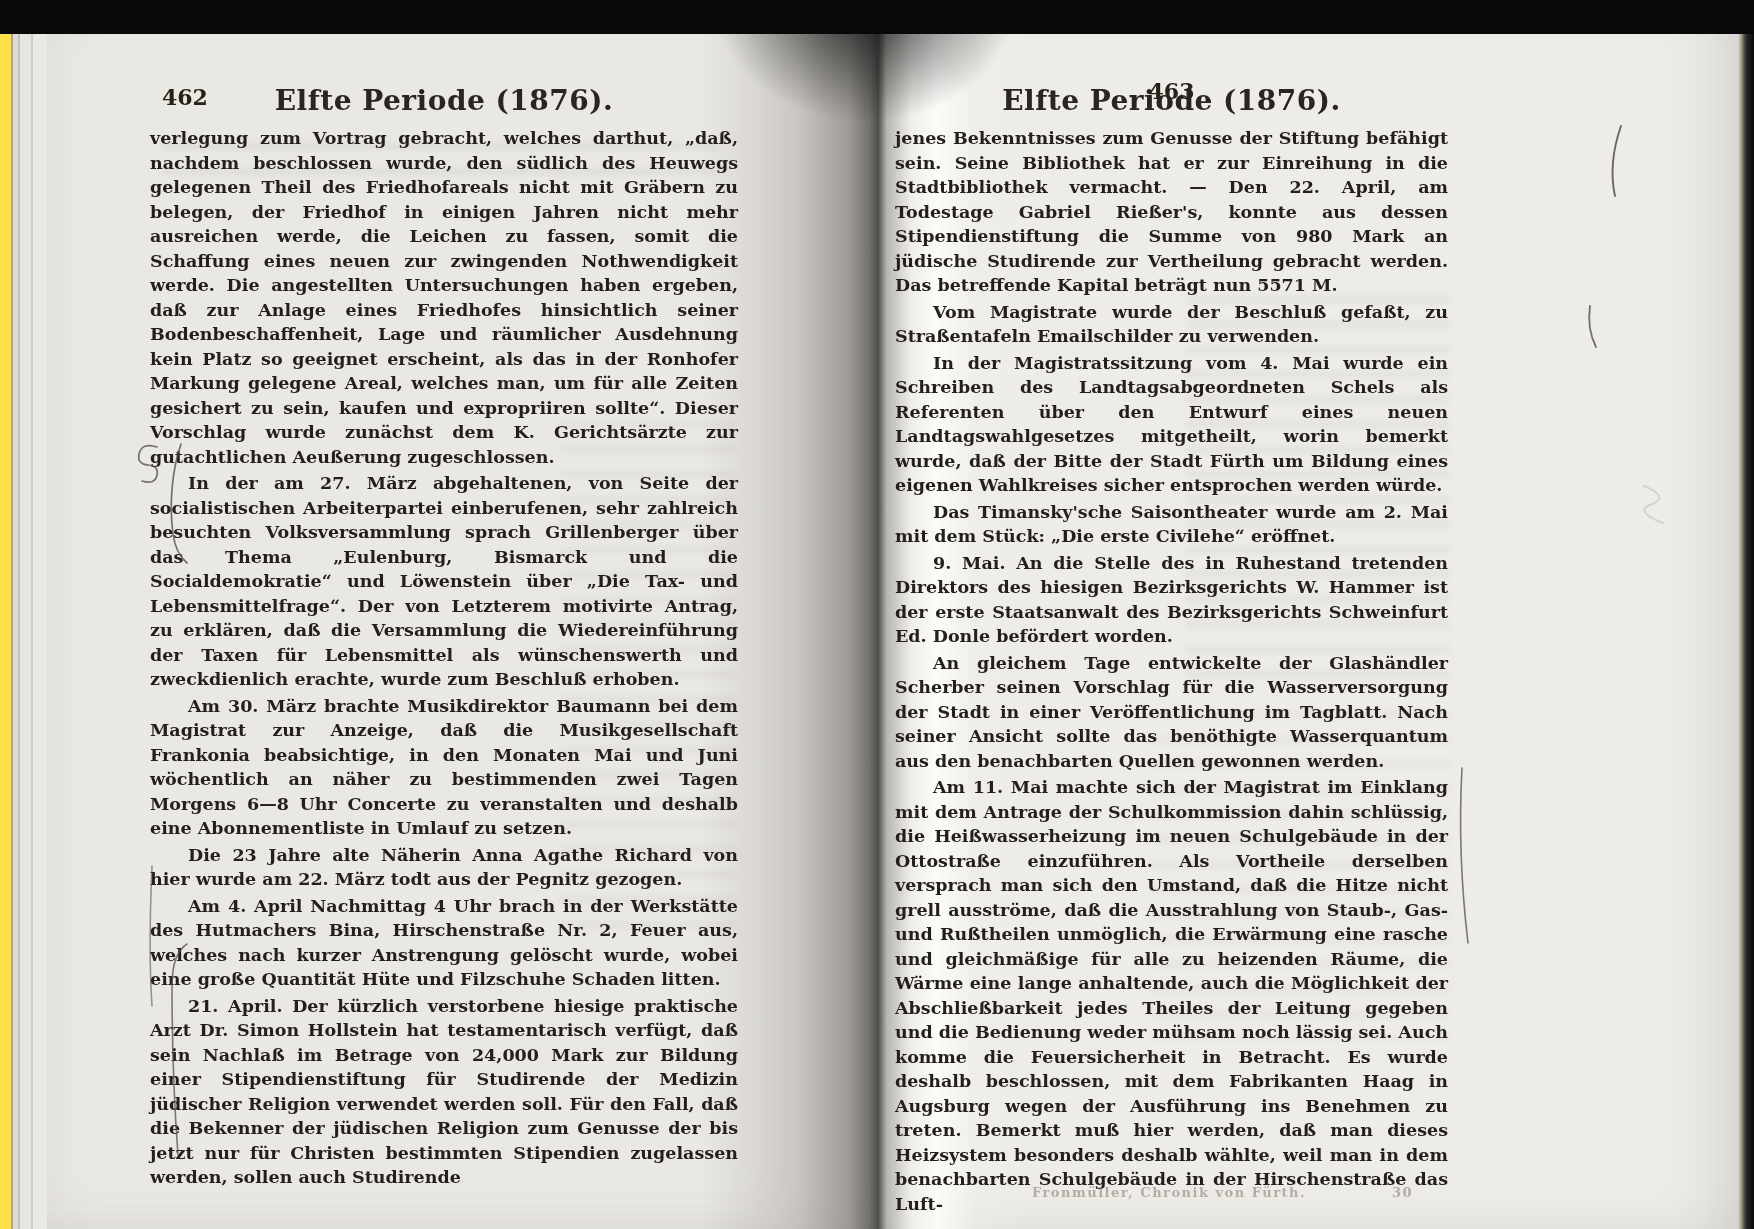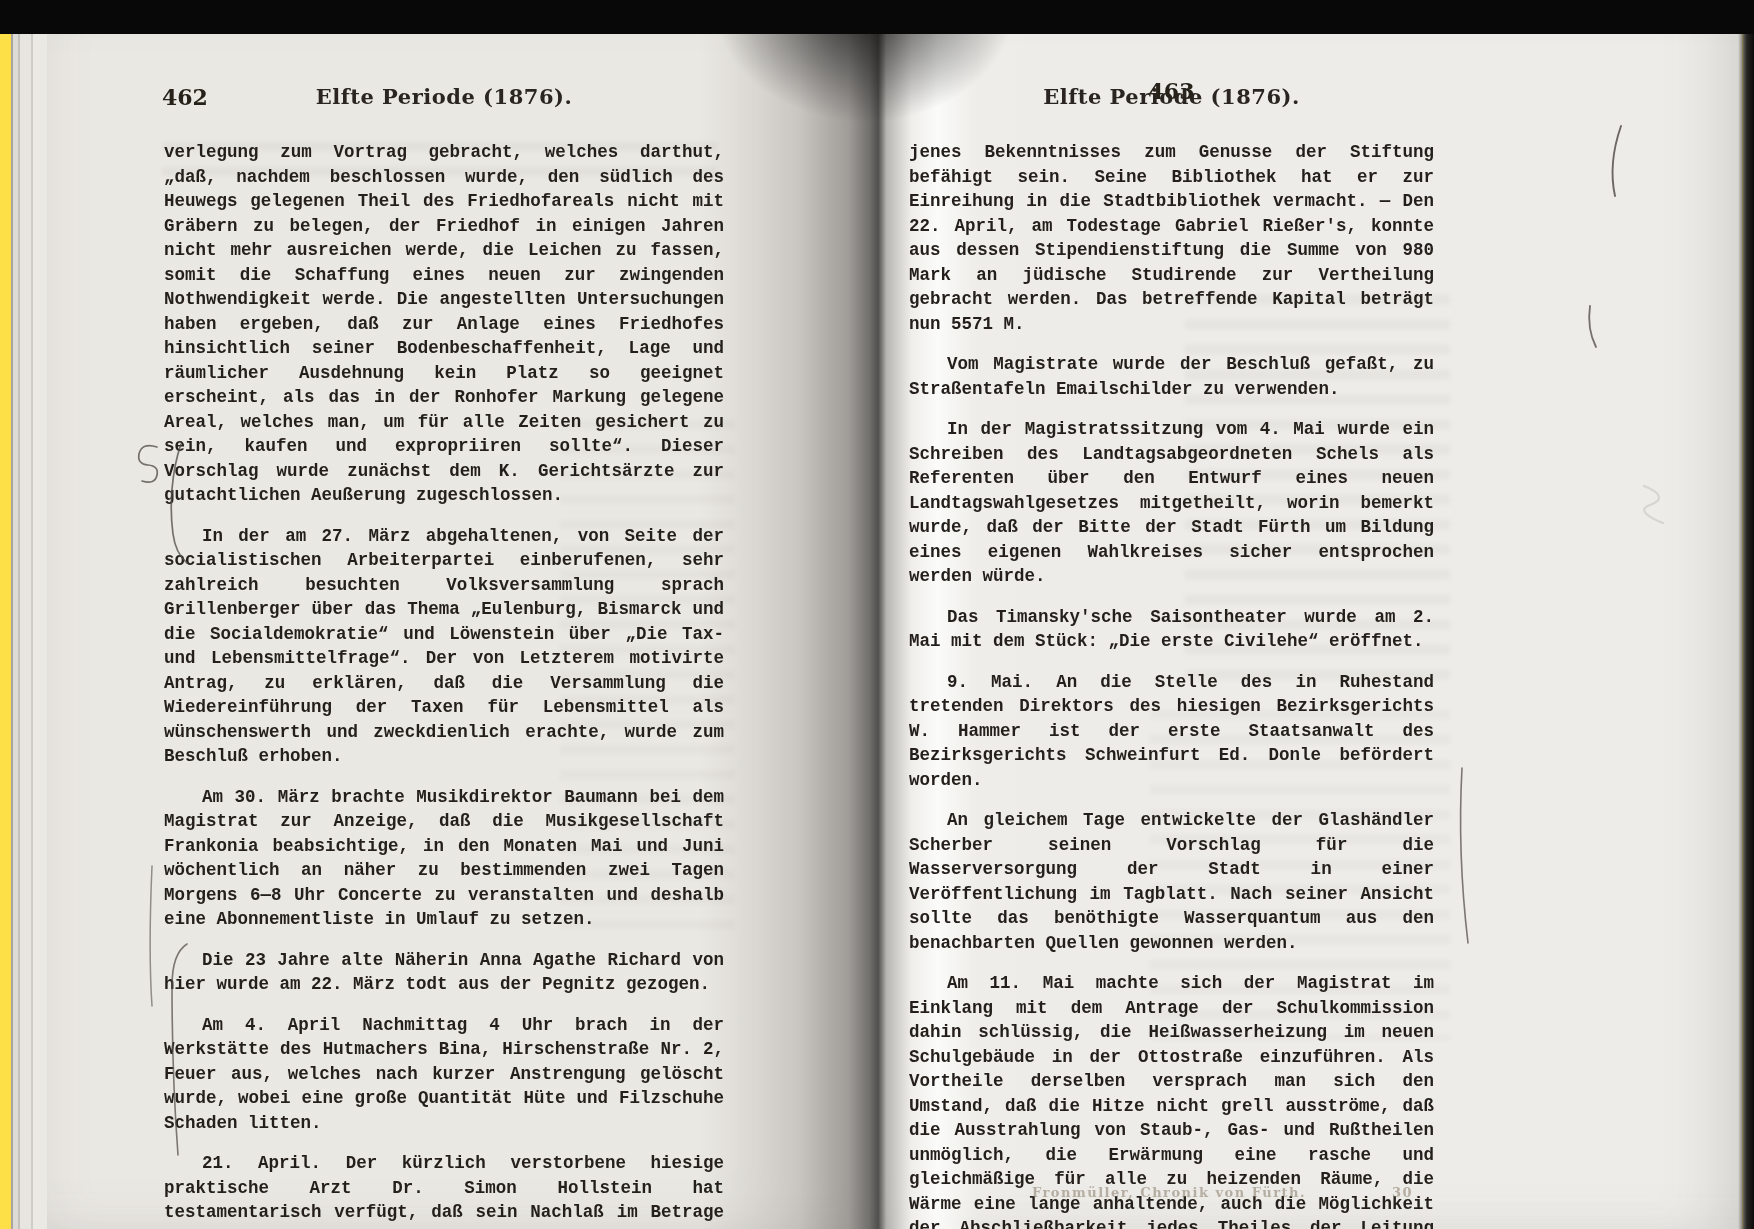--- a/index.html
+++ b/index.html
@@ -26,24 +26,24 @@
       rgba(140,138,134,.45) 56.5%,
       rgba(240,239,236,.92) 64%,
       rgba(252,252,250,.95) 72%,
       rgba(242,241,238,.35) 84%,
       rgba(238,237,233,0) 100%);}
   #gutter-top-shadow{position:absolute;left:690px;top:0;width:350px;height:170px;
     background:radial-gradient(ellipse 60% 100% at 50% 0%,rgba(8,8,8,.8),rgba(8,8,8,0) 72%);}
   #top-edge{position:absolute;left:0;top:0;width:1754px;height:34px;background:#080808;
     clip-path:polygon(0 0,1754 0,1754 5px,1020 4px,965 9px,892 26px,862 30px,800 25px,742 17px,518 7px,295 11px,0 16px);}
   
-  .runhead{position:absolute;top:84px;font-size:21px;font-weight:bold;color:#2a2520;letter-spacing:.5px;}
+  .runhead{position:absolute;top:84px;font-size:28px;font-weight:bold;color:#2a2520;letter-spacing:.5px;}
   .pagenum{font-size:22px;font-weight:bold;color:#262119;}
   .textblock{position:absolute;top:124px;color:#241f1a;font-size:17.5px;font-weight:bold;line-height:24.5px;text-align:justify;}
-  .textblock .para{margin:16px;font-family:Liberation Mono, monospace;}
+  .textblock .para{margin:2px;}
   .textblock .para.indent{text-indent:38px;}
   #left-text{left:148px;width:592px;}
   #right-text{left:893px;width:557px;}
   #left-pagenum{position:absolute;left:162px;top:84px;}
   #right-pagenum{position:absolute;left:893px;top:78px;width:557px;text-align:center;}
   #left-runhead{left:148px;width:592px;text-align:center;}
   #right-runhead{left:893px;width:557px;text-align:center;}
   
   .footer-faint{position:absolute;top:1141px;font-size:13px;color:rgba(136,122,104,.55);letter-spacing:1.5px;font-weight:bold;margin-top:44px;}
   #footer-sig{left:1032px;}

